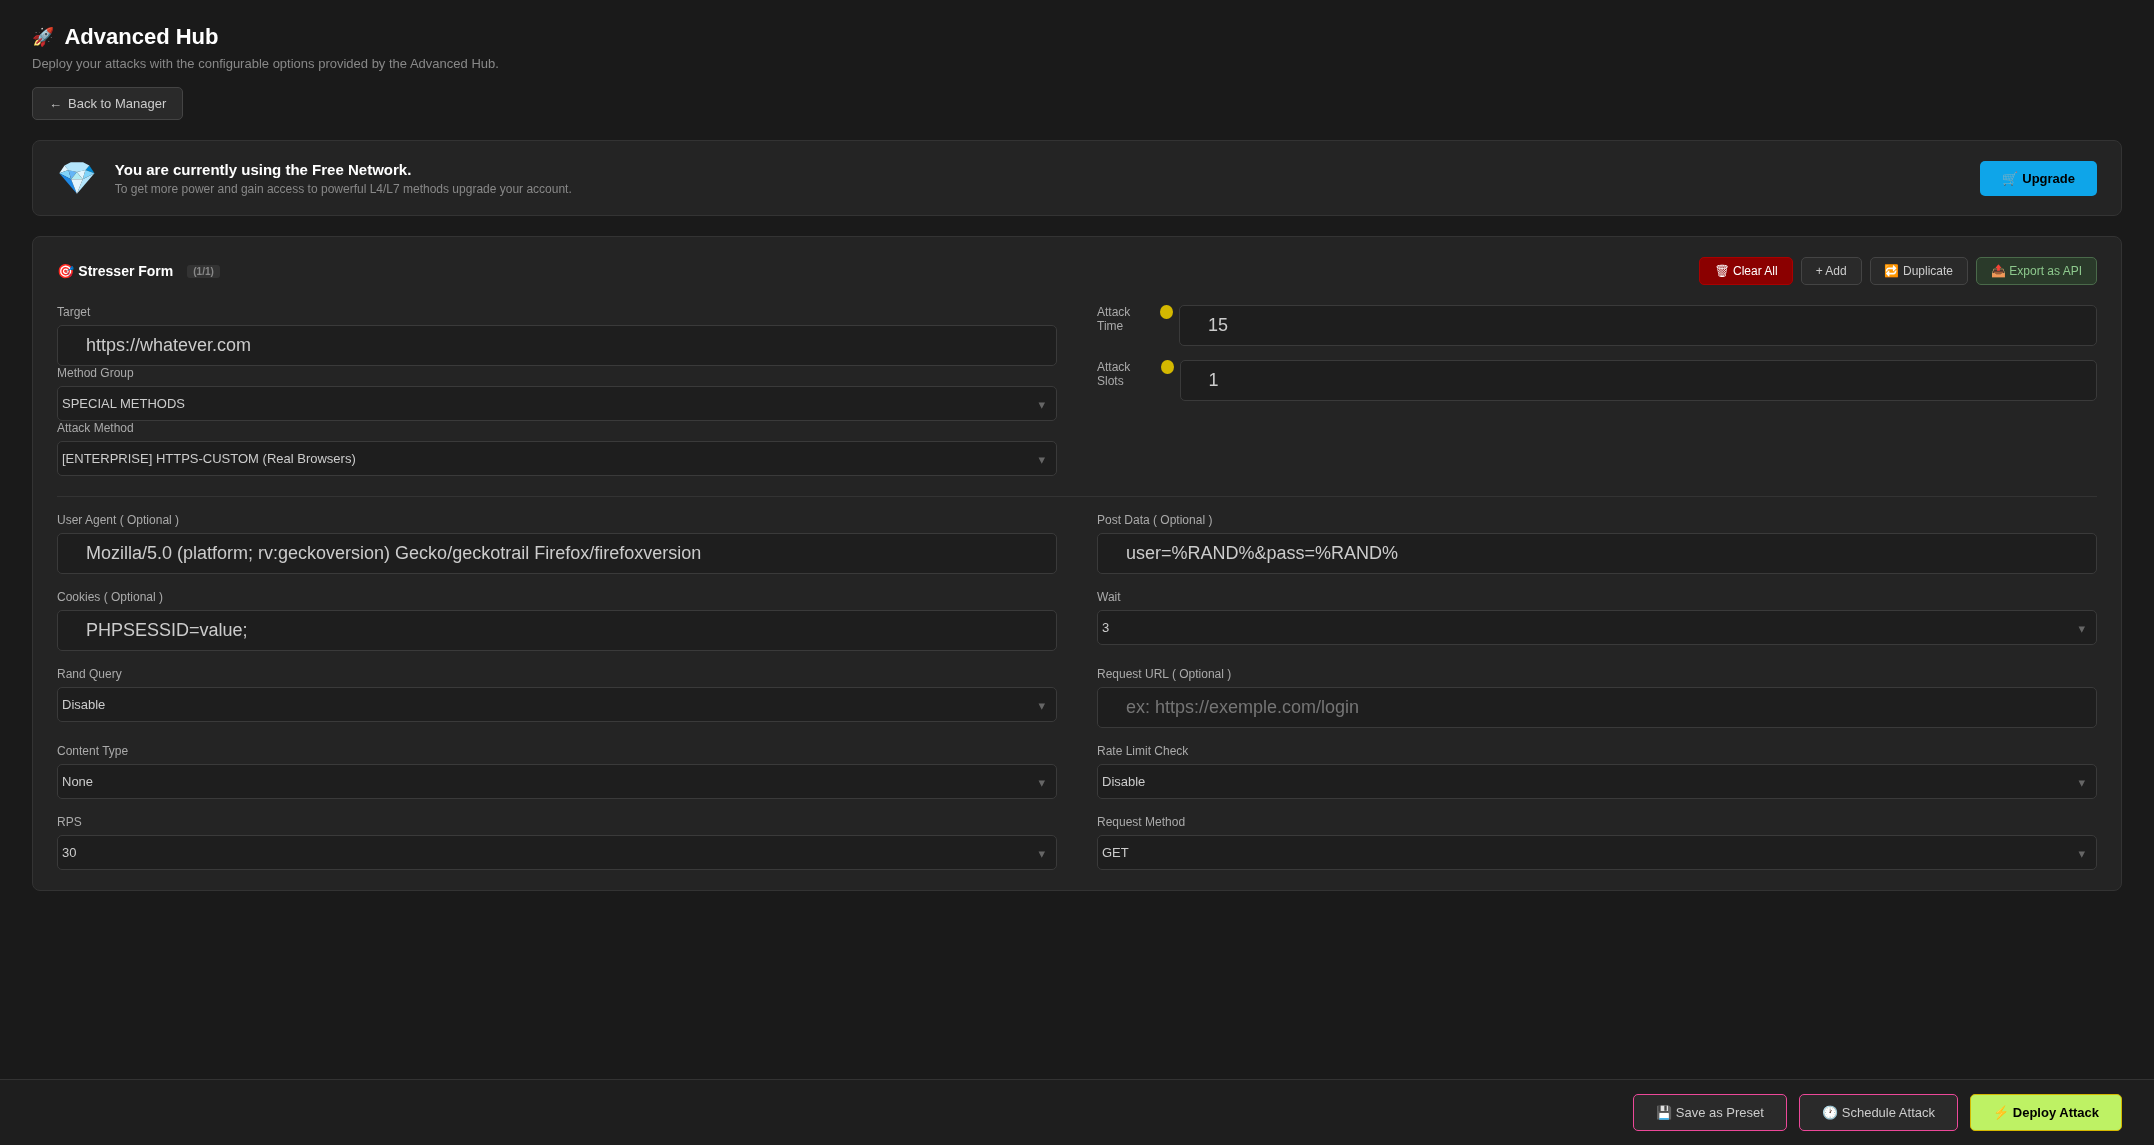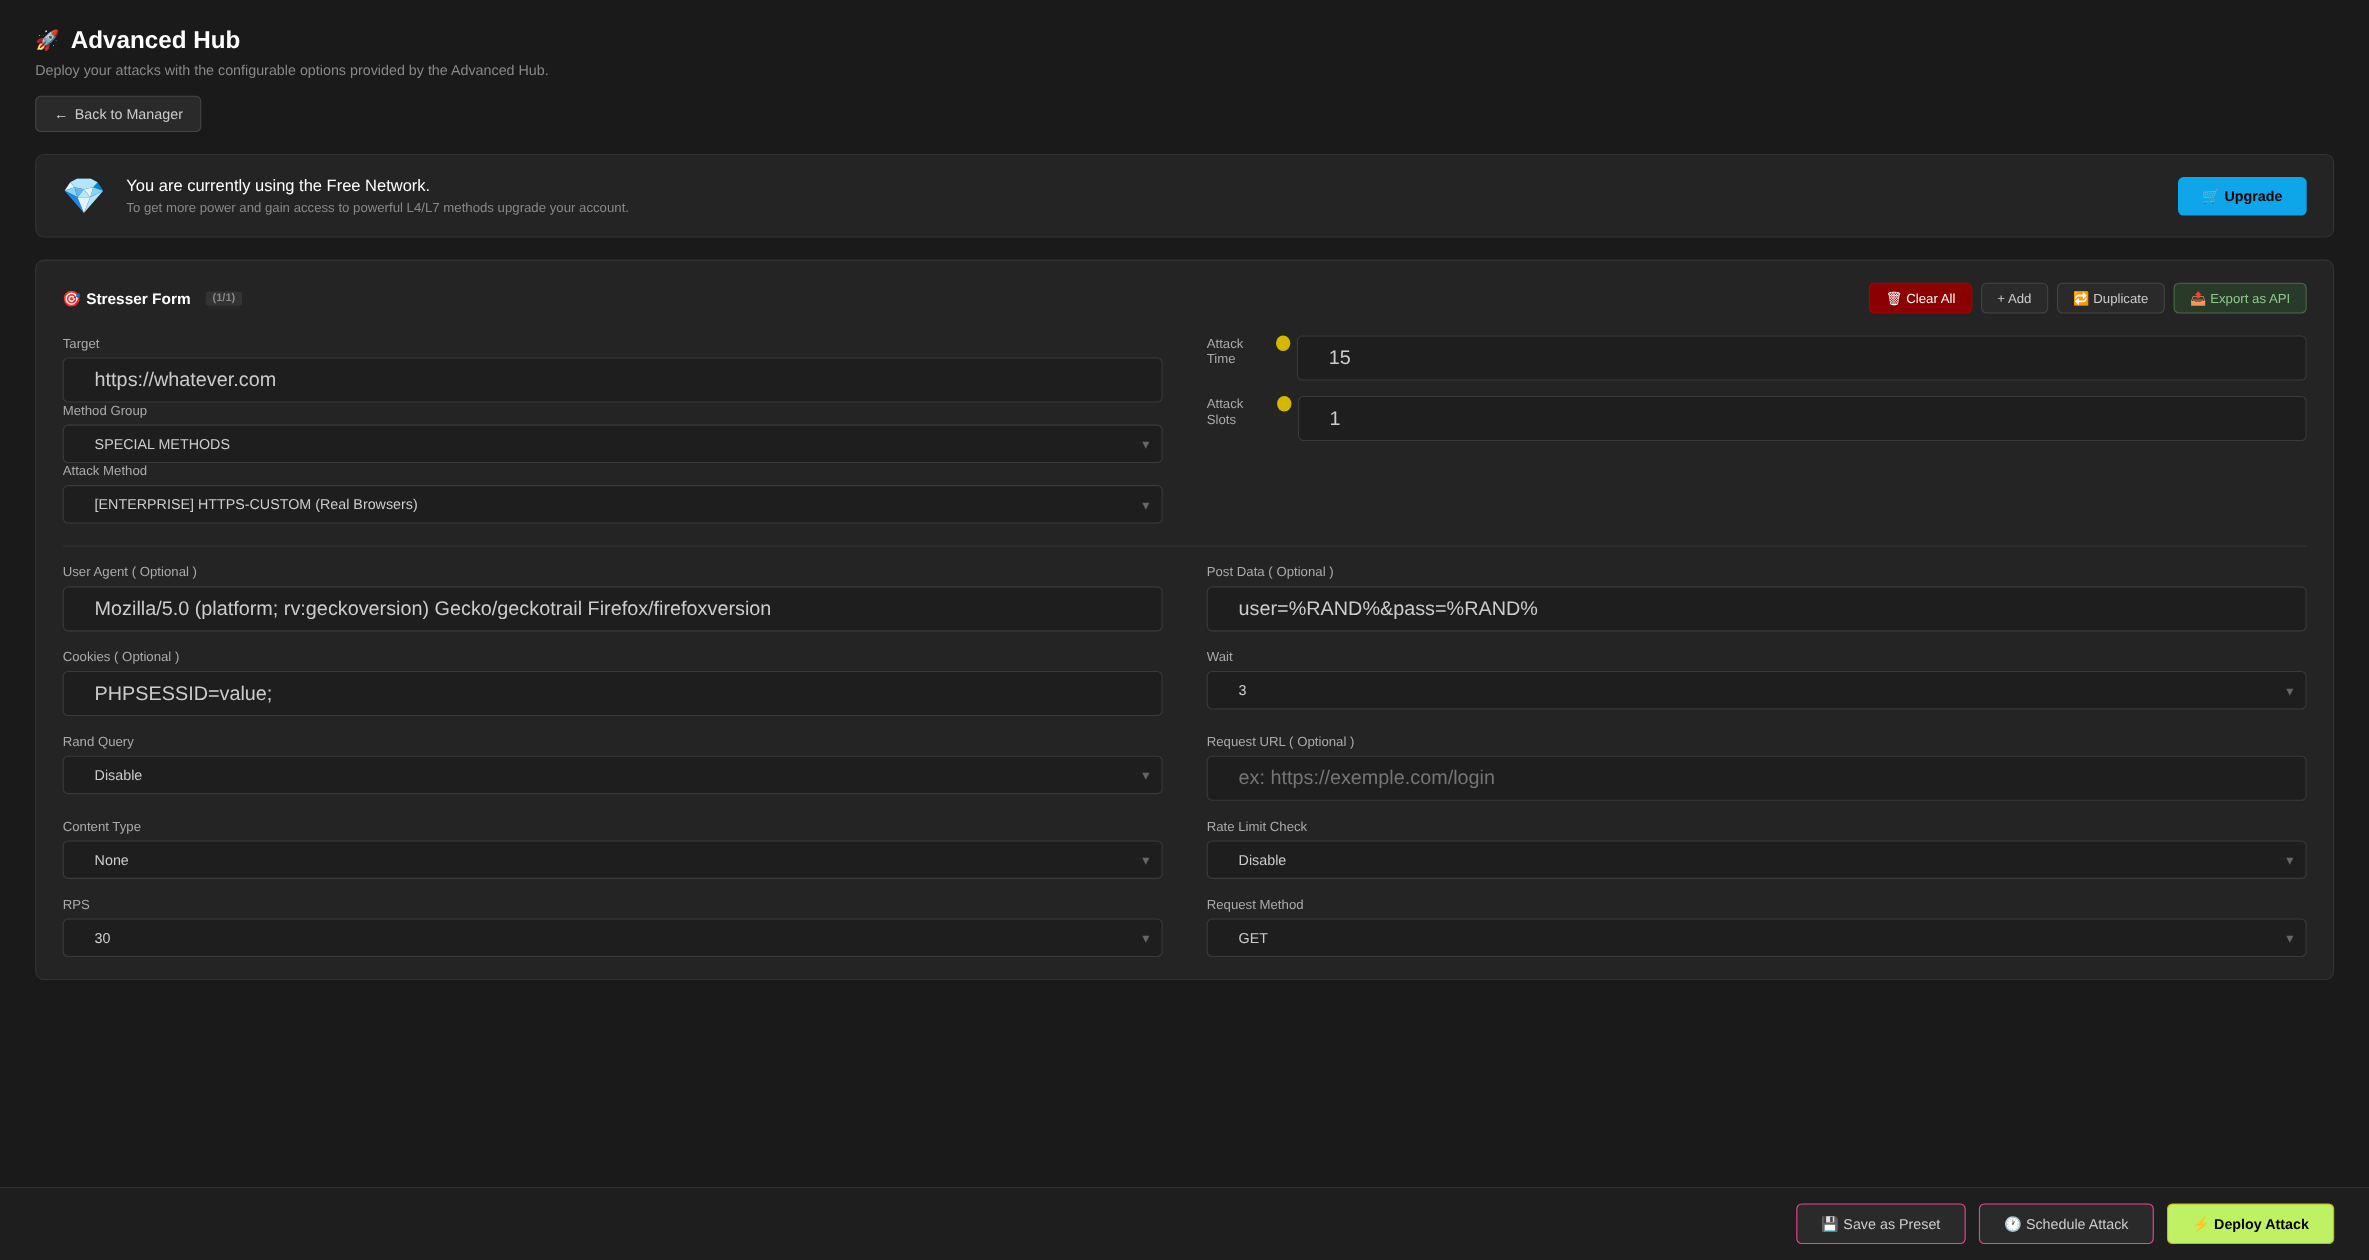--- a/index.html
+++ b/index.html
@@ -71,21 +71,21 @@
       align-items: center;
       gap: 18px;
     }
 
     .banner-icon {
       font-size: 32px;
     }
 
     .banner-title {
       color: #fff;
-      font-weight: normal;
+      font-weight: bold;
       font-size: 15px;
       margin-bottom: 4px;
     }
 
     .banner-subtitle {
       color: #888;
       font-size: 12px;
     }
 
     .upgrade-btn {
@@ -182,21 +182,21 @@
       font-size: 18px;
       width: 100%;
       outline: none;
     }
 
     .form-select {
       background: #1e1e1e;
       border: 1px solid #3a3a3a;
       border-radius: 5px;
       color: #ccc;
-      padding: 9px 28px;
+      padding: 9px 4px;
       font-size: 13px;
       width: 100%;
       outline: none;
       appearance: none;
       cursor: pointer;
     }
 
     .select-wrapper {
       position: relative;
     }

